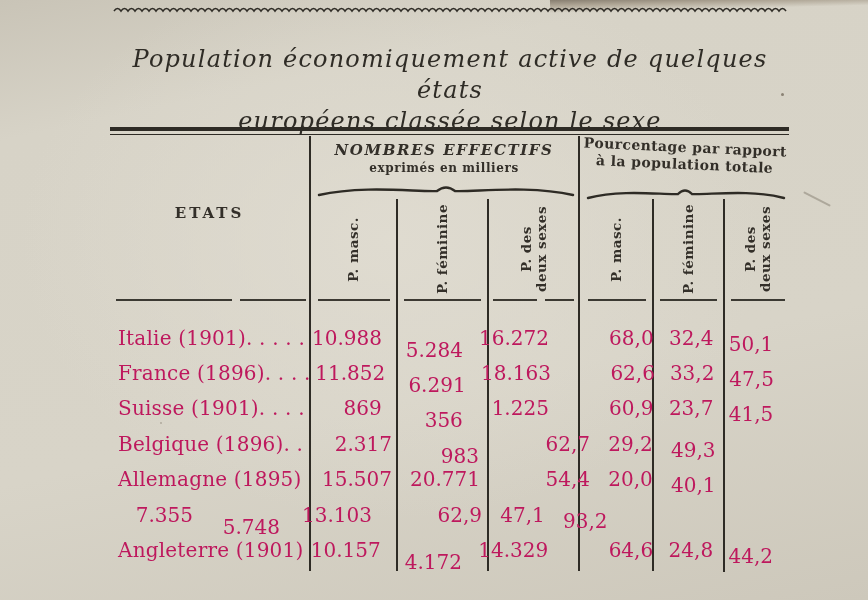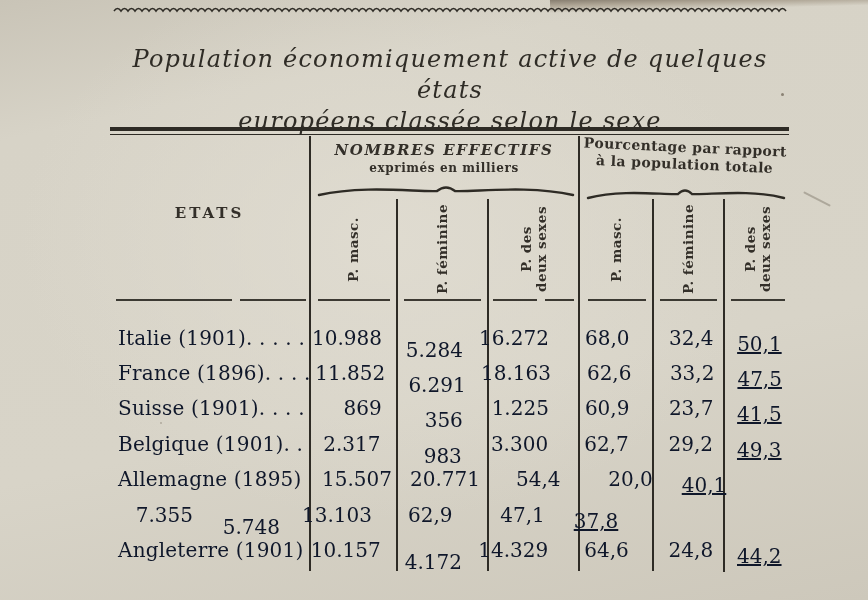--- a/index.html
+++ b/index.html
@@ -48,29 +48,29 @@
   .brace path{stroke:#2e2b25;stroke-width:2.4;fill:none;stroke-linecap:round;}
   #etats{position:absolute;left:110px;top:204px;width:199px;text-align:center;
     font-size:15px;font-weight:700;letter-spacing:3px;color:#332f29;}
   .vlabel-box{position:absolute;top:201px;height:96px;display:flex;
     align-items:center;justify-content:center;}
   .vlabel{writing-mode:vertical-rl;transform:rotate(180deg);white-space:pre;
     font-size:13.5px;letter-spacing:.5px;line-height:15px;text-align:center;
     color:#332f29;font-weight:600;}
   
   #rows{position:absolute;left:110px;top:320px;width:680px;}
-  .trow{display:flex;height:35.4px;align-items:center;font-size:20px;color:#0f172a;}
+  .trow{display:flex;height:35.4px;align-items:center;font-size:20px;color:#be185d;}
   .cname{width:199px;padding-left:8px;box-sizing:border-box;white-space:nowrap;
     letter-spacing:.2px;}
   .c1{width:88px;text-align:right;padding-right:5px;box-sizing:border-box;}
   .c2{width:91px;text-align:right;padding-right:9px;box-sizing:border-box;margin-top:24px;}
   .c3{width:91px;text-align:right;padding-right:8px;box-sizing:border-box;}
-  .c4{width:74px;text-align:left;padding-left:28px;}
+  .c4{width:74px;text-align:right;padding-left:28px;}
   .c5{width:81px;text-align:center;}
-  .c6{width:66px;text-align:center;transform:translateY(6px);text-decoration:underline;}
+  .c6{width:66px;text-align:left;transform:translateY(6px);}
 </style>
 </head>
 <body>
 
 <div id="edge-shadow"></div>
 <div id="scratch"></div>
 <div class="speck" style="left:781px;top:93px;width:3px;height:3px;"></div>
 <div class="speck" style="left:160px;top:422px;width:2px;height:2px;opacity:.5;"></div>
 
 <svg id="wavy" viewBox="0 0 678 12" preserveAspectRatio="none">
@@ -162,43 +162,42 @@
   <div class="trow">
     <span class="cname">Suisse (1901). . . .</span>
     <span class="c1">869</span>
     <span class="c2">356</span>
     <span class="c3">1.225</span>
     <span class="c4">60,9</span>
     <span class="c5">23,7</span>
     <span class="c6">41,5</span>
   </div>
   <div class="trow">
-    <span class="cname">Belgique (1901). .</span>
+    <span class="cname">Belgique (1896). .</span>
     <span class="c1">2.317</span>
     <span class="c2">983</span>
-    <span class="c3">3.300</span>
     <span class="c4">62,7</span>
     <span class="c5">29,2</span>
     <span class="c6">49,3</span>
   </div>
   <div class="trow">
     <span class="cname">Allemagne (1895)</span>
     <span class="c1">15.507</span>
     <span class="c3">20.771</span>
     <span class="c4">54,4</span>
     <span class="c5">20,0</span>
     <span class="c6">40,1</span>
   </div>
   <div class="trow">
     <span class="c1">7.355</span>
     <span class="c2">5.748</span>
     <span class="c3">13.103</span>
     <span class="c4">62,9</span>
     <span class="c5">47,1</span>
-    <span class="c6">37,8</span>
+    <span class="c6">93,2</span>
   </div>
   <div class="trow">
     <span class="cname">Angleterre (1901)</span>
     <span class="c1">10.157</span>
     <span class="c2">4.172</span>
     <span class="c3">14.329</span>
     <span class="c4">64,6</span>
     <span class="c5">24,8</span>
     <span class="c6">44,2</span>
   </div>

